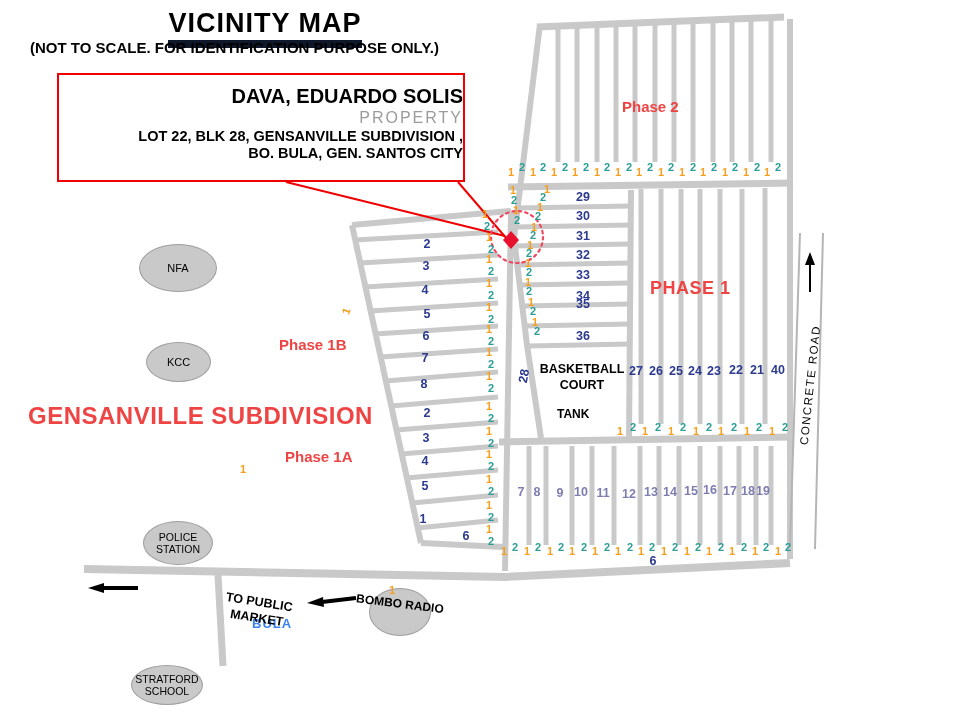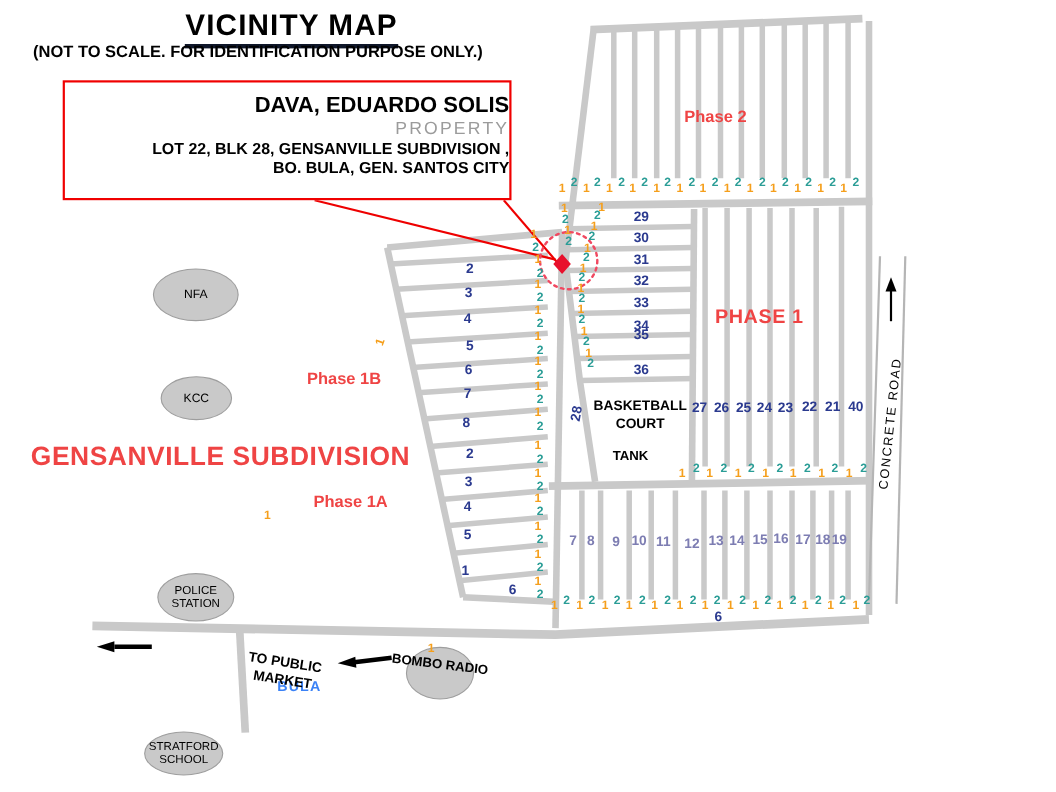--- a/index.html
+++ b/index.html
@@ -2,21 +2,21 @@
 <html><head>
 <meta charset="utf-8">
 <style>
   html,body{margin:0;padding:0;background:#ffffff;}
   #stage{position:relative;width:960px;height:720px;background:#ffffff;overflow:hidden;
          font-family:"Liberation Sans",sans-serif;}
   svg.maplayer{position:absolute;left:0;top:0;}
   .abs{position:absolute;}
   
   .title{left:45px;top:8px;width:440px;text-align:center;font-weight:bold;font-size:27px;color:#000;letter-spacing:1px;}
-  .title span{display:inline-block;border-bottom:4px solid #0f172a;padding-bottom:1px;}
+  .title span{display:inline-block;border-bottom:8px solid #0f172a;padding-bottom:1px;}
   .subtitle{left:30px;top:39px;width:470px;text-align:left;font-weight:bold;font-size:15px;color:#000;}
   .callout-box{left:57px;top:73px;width:404px;height:103px;border:2px solid #f00000;background:#fff;
                text-align:right;padding-top:2px;z-index:6;}
   .co-name{font-weight:bold;font-size:20px;color:#000;margin-top:8px;}
   .co-prop{font-size:16px;color:#9b9b9b;letter-spacing:2px;margin-top:1px;}
   .co-l3,.co-l4{font-weight:bold;font-size:14.5px;color:#000;margin-top:1px;}
   .red{color:#ef4444;font-weight:bold;text-align:right;}
   .lbl-phase2{left:622px;top:98px;font-size:15px;}
   .lbl-phase1{left:650px;top:278px;font-size:18px;letter-spacing:.5px;}
   .lbl-phase1b{left:279px;top:336px;font-size:15px;}

